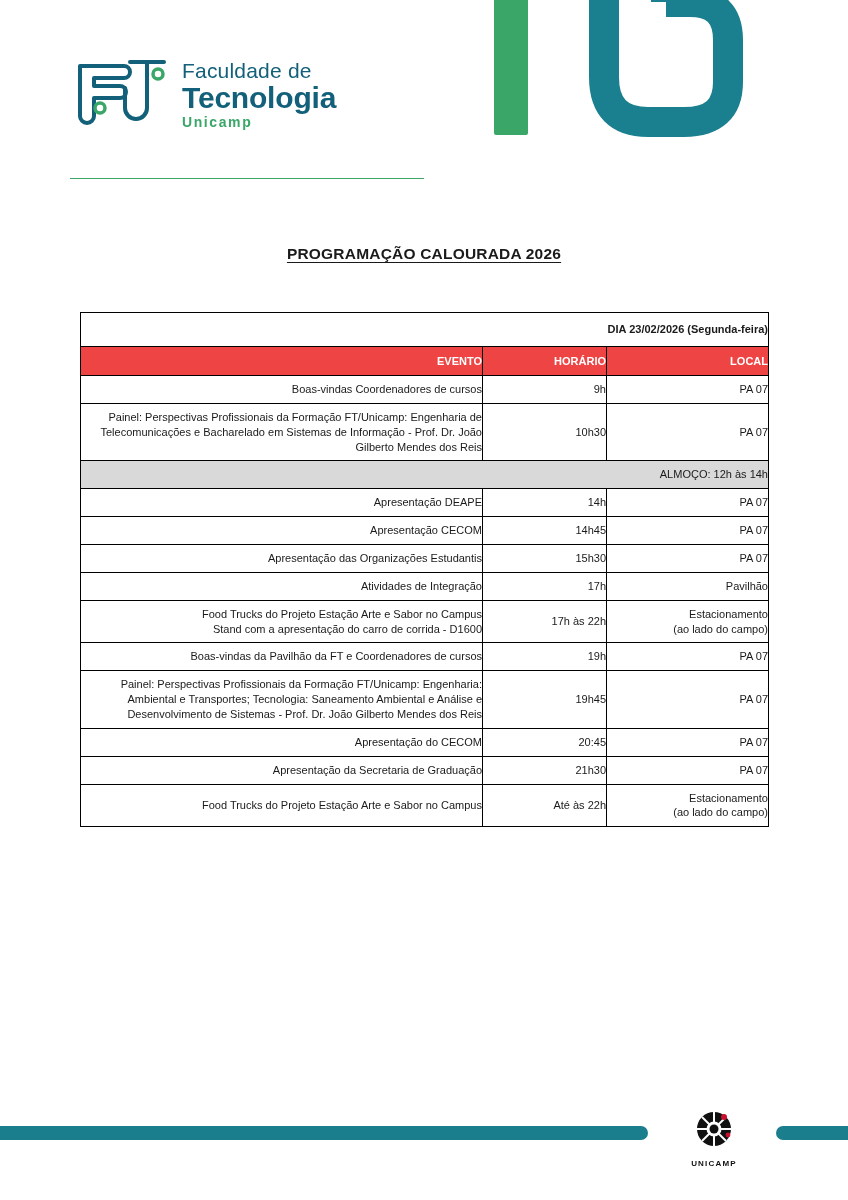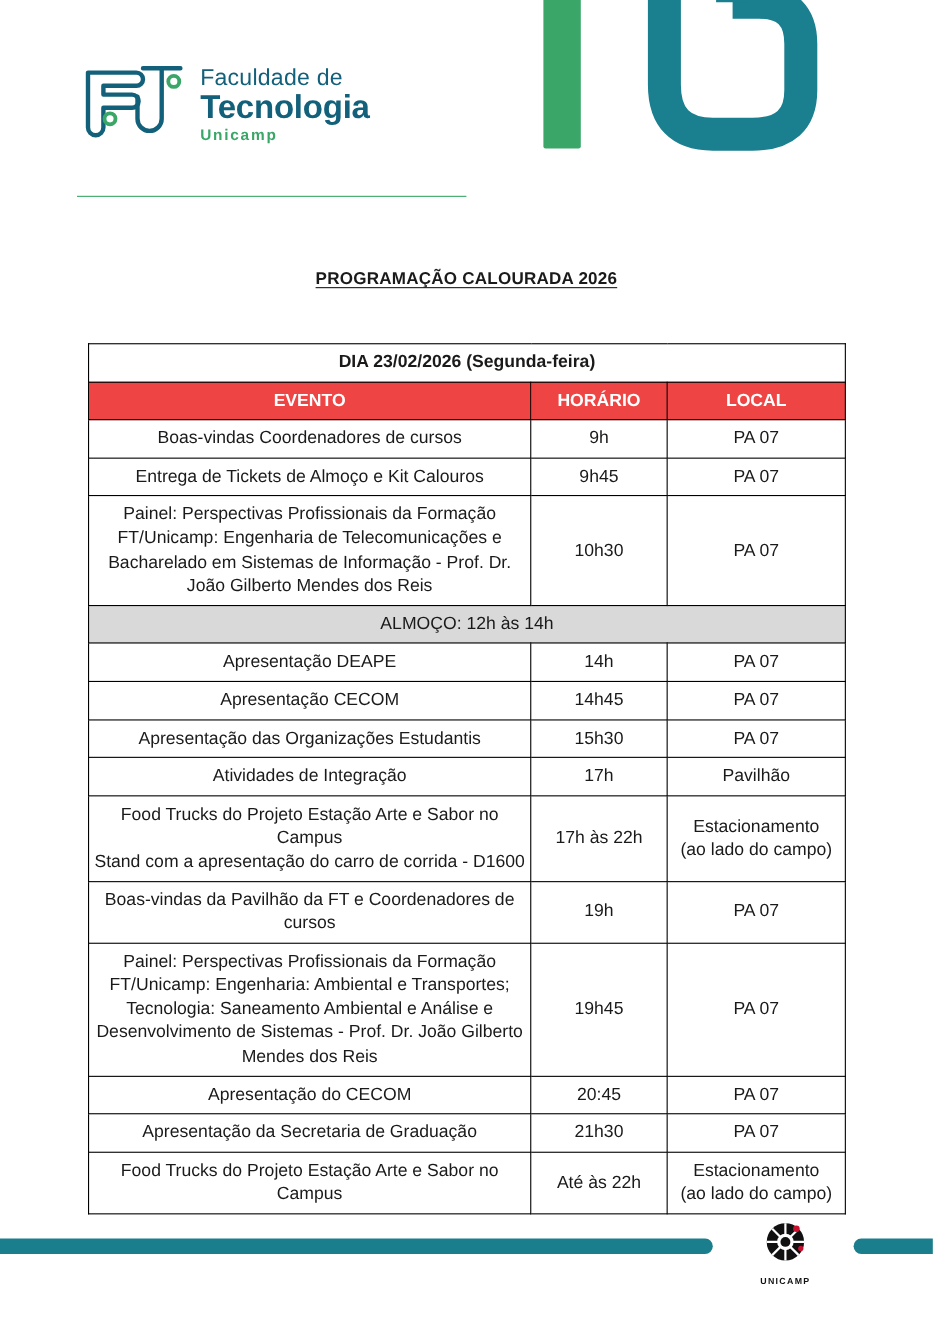--- a/index.html
+++ b/index.html
@@ -111,22 +111,22 @@
     width: 688px;
   }
   table.sched {
     border-collapse: collapse;
     width: 688px;
     table-layout: fixed;
   }
   table.sched td {
     border: 1px solid #000000;
     padding: 6px 0;
-    font-size: 16px;
-    text-align: center;
+    font-size: 11px;
+    text-align: right;
     vertical-align: middle;
     line-height: 1.35;
   }
   td.daytitle {
     font-weight: bold;
     font-size: 13px;
     height: 34px;
     padding: 7px 6px;
   }
   td.colhead {
@@ -233,25 +233,20 @@
         <td class="daytitle" colspan="3">DIA 23/02/2026 (Segunda-feira)</td>
       </tr>
       <tr>
         <td class="colhead">EVENTO</td>
         <td class="colhead">HORÁRIO</td>
         <td class="colhead">LOCAL</td>
       </tr>
     <tr>
           <td class="evt">Boas-vindas Coordenadores de cursos</td>
           <td>9h</td>
-          <td>PA 07</td>
-        </tr>
-        <tr>
-          <td class="evt">Entrega de Tickets de Almoço e Kit Calouros</td>
-          <td>9h45</td>
           <td>PA 07</td>
         </tr>
         <tr>
           <td class="evt">Painel: Perspectivas Profissionais da Formação FT/Unicamp: Engenharia de Telecomunicações e Bacharelado em Sistemas de Informação - Prof. Dr. João Gilberto Mendes dos Reis</td>
           <td>10h30</td>
           <td>PA 07</td>
         </tr>
         <tr>
           <td class="bandrow" colspan="3">ALMOÇO: 12h às 14h</td>
         </tr>

